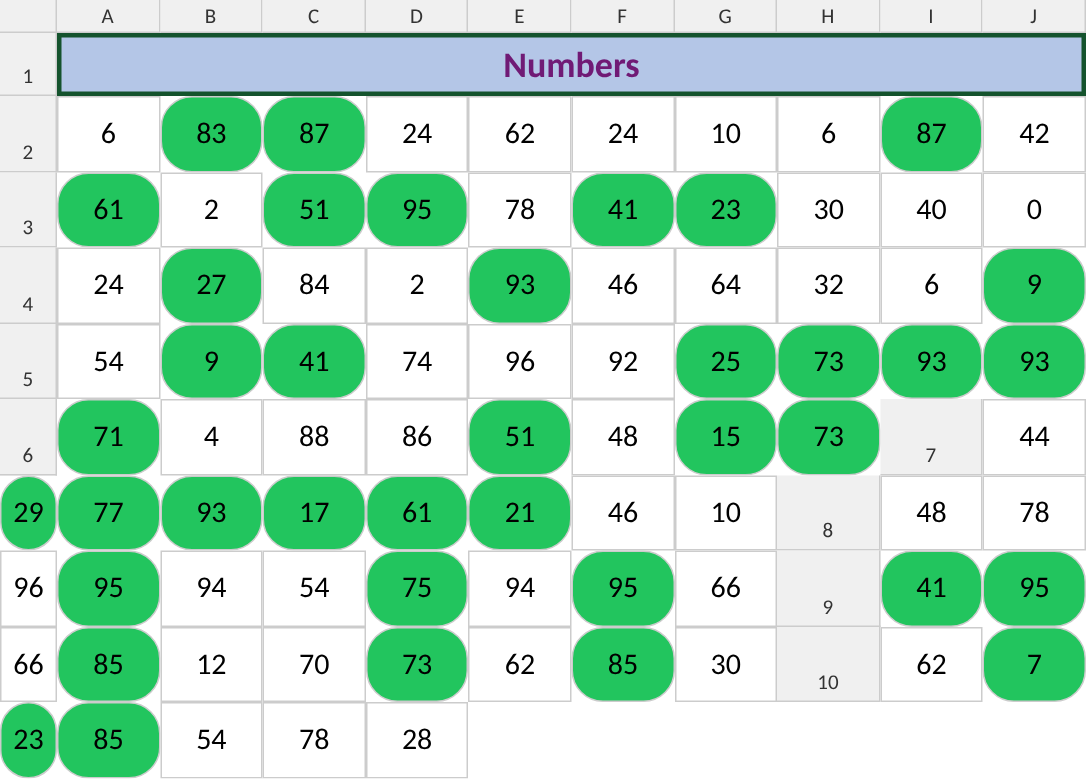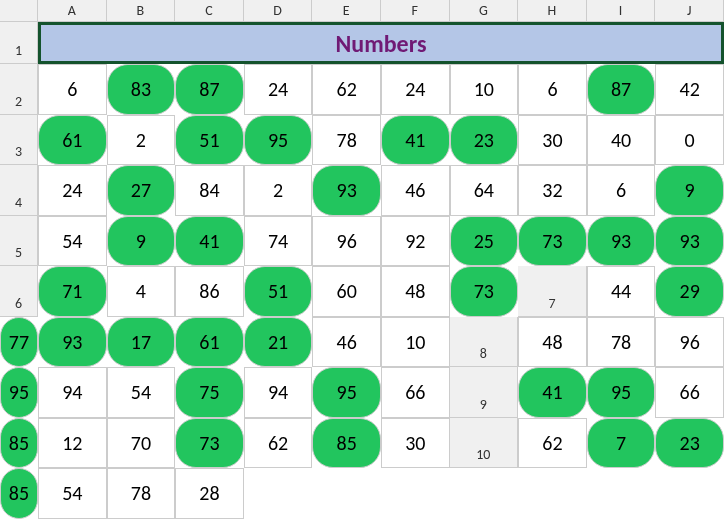--- a/index.html
+++ b/index.html
@@ -244,30 +244,33 @@
     <div class="row-head">
       <span>6</span>
     </div>
     <div class="cell hl">
       <span>71</span>
     </div>
     <div class="cell">
       <span>4</span>
     </div>
     <div class="cell">
+      <span>88</span>
+    </div>
+    <div class="cell">
       <span>86</span>
     </div>
     <div class="cell hl">
       <span>51</span>
     </div>
     <div class="cell">
-      <span>60</span>
-    </div>
-    <div class="cell">
       <span>48</span>
+    </div>
+    <div class="cell hl">
+      <span>15</span>
     </div>
     <div class="cell hl">
       <span>73</span>
     </div>
     <div class="row-head">
       <span>7</span>
     </div>
     <div class="cell">
       <span>44</span>
     </div>

